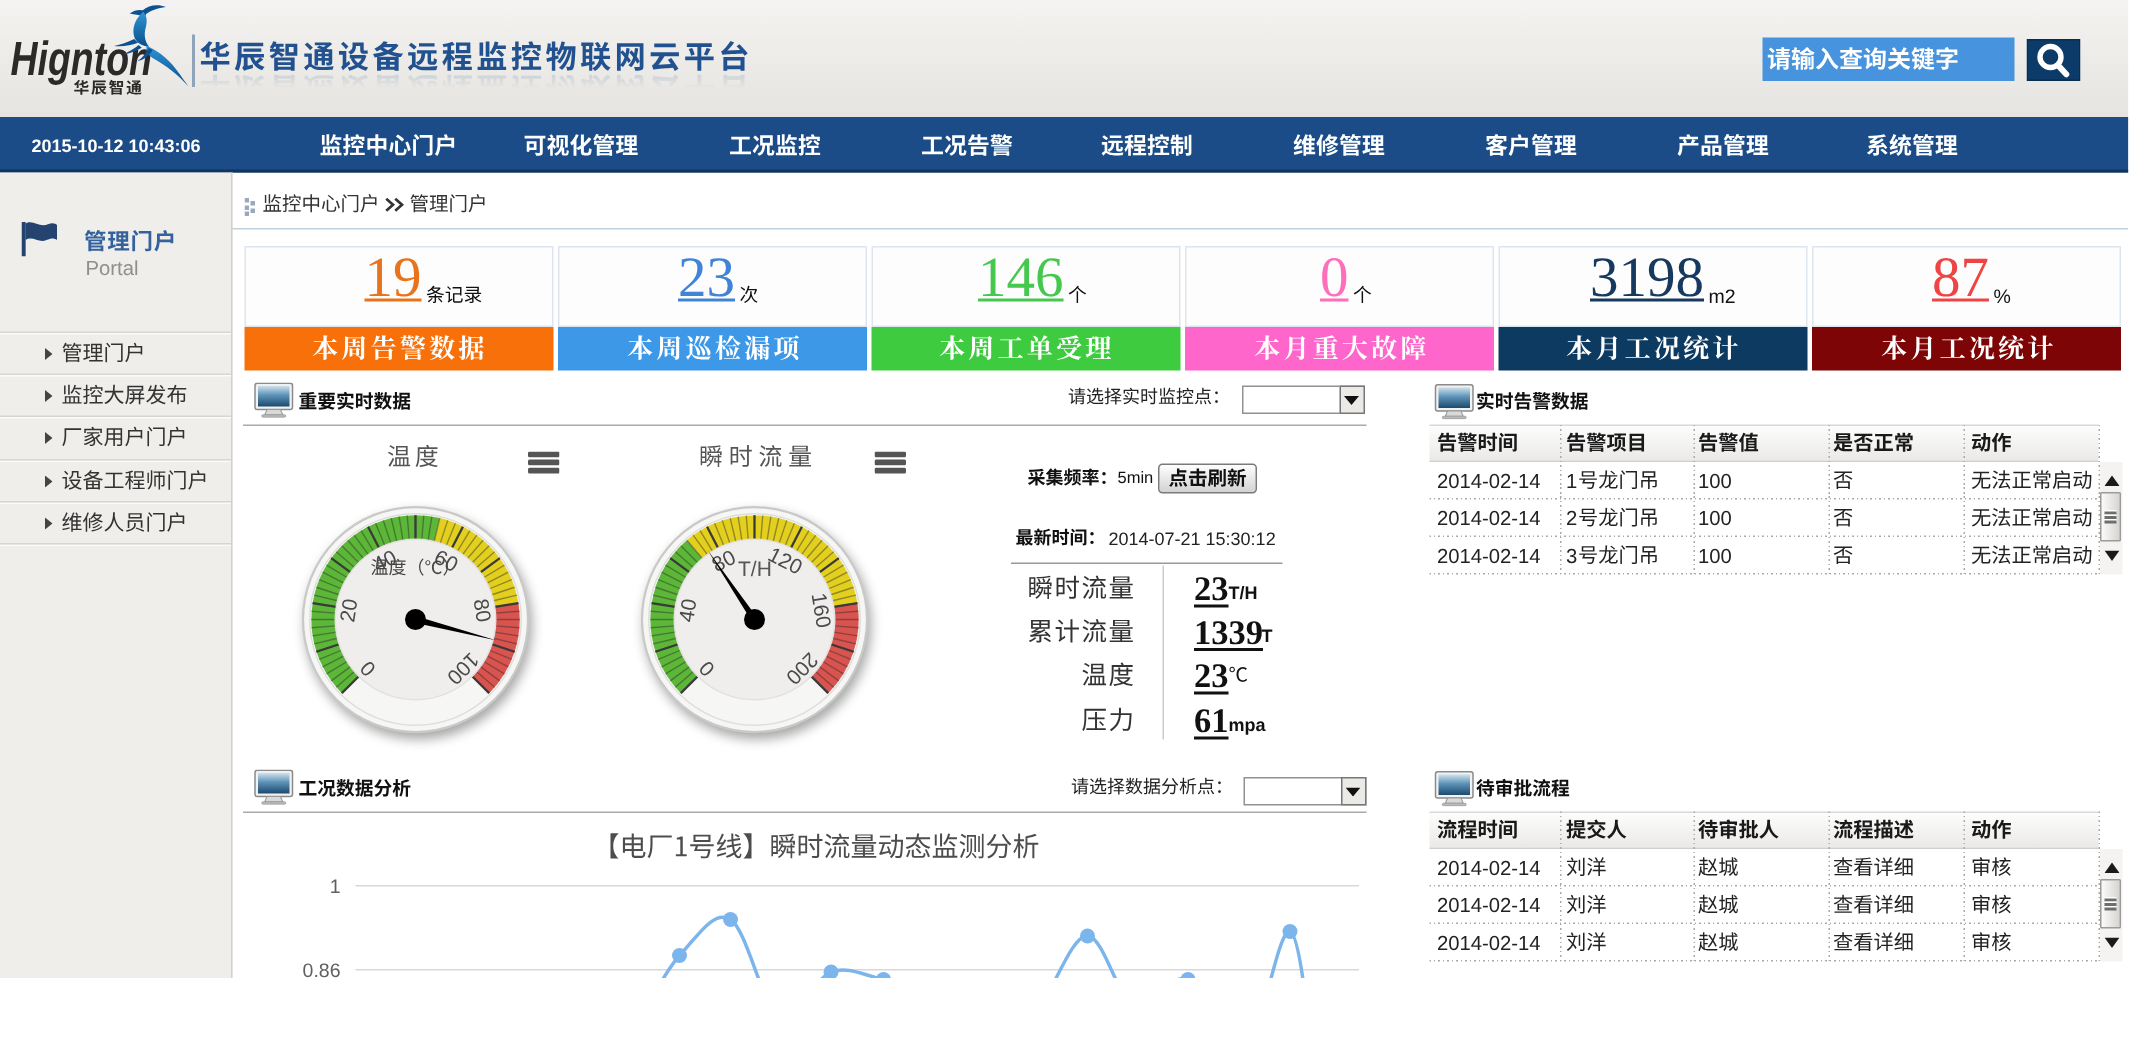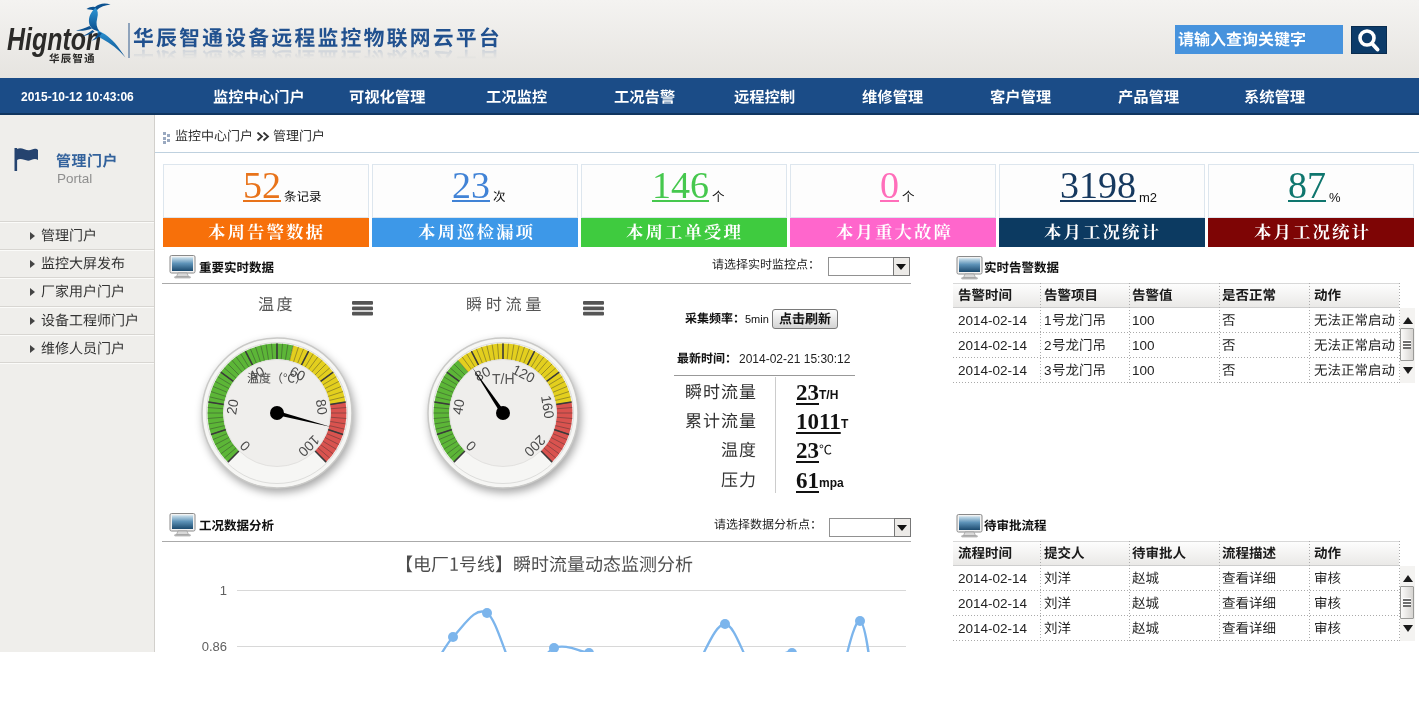--- a/index.html
+++ b/index.html
@@ -522,21 +522,21 @@
           <use href="#gr4fee" x="1000"></use>
           <use href="#gr4eba" x="2000"></use>
           <use href="#gr5458" x="3000"></use>
           <use href="#gr95e8" x="4000"></use>
           <use href="#gr6237" x="5000"></use>
         </g>
       </svg>
     </div>
     <div style="position:absolute;left:0;top:362px;width:154px;height:1px;background:#d8d6d2;box-shadow:0 1px 0 #fbfbf9"></div>
     <div style="position:absolute;left:163px;top:164px;width:206px;height:54px;background:#fdfdfd;border:1px solid #dde6ee;box-sizing:border-box"></div>
-    <div style="position:absolute;left:243px;top:166px;font-family:'Liberation Serif',sans-serif;font-size:38px;color:#e8731a;font-weight:normal;letter-spacing:normal;white-space:nowrap;line-height:1;text-decoration:underline;text-underline-offset:2px;text-decoration-thickness:2px">52</div>
+    <div style="position:absolute;left:243px;top:166px;font-family:'Liberation Serif',sans-serif;font-size:38px;color:#e8731a;font-weight:normal;letter-spacing:normal;white-space:nowrap;line-height:1;text-decoration:underline;text-underline-offset:2px;text-decoration-thickness:2px">19</div>
     <div style="position:absolute;left:284px;top:190px;">
       <svg width="38" height="14" style="display:block;overflow:visible;">
         <g fill="#111" transform="translate(0,11.0) scale(0.012500)">
           <use href="#gr6761" x="0"></use>
           <use href="#gr8bb0" x="1000"></use>
           <use href="#gr5f55" x="2000"></use>
         </g>
       </svg>
     </div>
     <div style="position:absolute;left:163px;top:218px;width:206px;height:29px;background:#f7700a"></div>
@@ -628,21 +628,21 @@
           <use href="#gs672c" x="0"></use>
           <use href="#gs6708" x="1114"></use>
           <use href="#gs5de5" x="2229"></use>
           <use href="#gs51b5" x="3343"></use>
           <use href="#gs7edf" x="4457"></use>
           <use href="#gs8ba1" x="5571"></use>
         </g>
       </svg>
     </div>
     <div style="position:absolute;left:1208px;top:164px;width:206px;height:54px;background:#fdfdfd;border:1px solid #dde6ee;box-sizing:border-box"></div>
-    <div style="position:absolute;left:1288px;top:166px;font-family:'Liberation Serif',sans-serif;font-size:38px;color:#0f766e;font-weight:normal;letter-spacing:normal;white-space:nowrap;line-height:1;text-decoration:underline;text-underline-offset:2px;text-decoration-thickness:2px">87</div>
+    <div style="position:absolute;left:1288px;top:166px;font-family:'Liberation Serif',sans-serif;font-size:38px;color:#ef4444;font-weight:normal;letter-spacing:normal;white-space:nowrap;line-height:1;text-decoration:underline;text-underline-offset:2px;text-decoration-thickness:2px">87</div>
     <div style="position:absolute;left:1329px;top:191px;font-family:'Liberation Sans',sans-serif;font-size:13px;color:#111;font-weight:normal;letter-spacing:normal;white-space:nowrap;line-height:1;">%</div>
     <div style="position:absolute;left:1208px;top:218px;width:206px;height:29px;background:#7e0505"></div>
     <div style="position:absolute;left:1254px;top:223px;">
       <svg width="115" height="19" style="display:block;overflow:visible;">
         <g fill="#ffffff" transform="translate(0,15.4) scale(0.017500)">
           <use href="#gs672c" x="0"></use>
           <use href="#gs6708" x="1114"></use>
           <use href="#gs5de5" x="2229"></use>
           <use href="#gs51b5" x="3343"></use>
           <use href="#gs7edf" x="4457"></use>
@@ -938,21 +938,21 @@
       <svg width="60" height="13" style="display:block;overflow:visible;">
         <g fill="#111" transform="translate(0,10.6) scale(0.012000)">
           <use href="#gb6700" x="0"></use>
           <use href="#gb65b0" x="1000"></use>
           <use href="#gb65f6" x="2000"></use>
           <use href="#gb95f4" x="3000"></use>
           <use href="#gbff1a" x="4000"></use>
         </g>
       </svg>
     </div>
-    <div style="position:absolute;left:739px;top:353px;font-family:'Liberation Sans',sans-serif;font-size:12px;color:#222;font-weight:normal;letter-spacing:normal;white-space:nowrap;line-height:1;">2014-02-21 15:30:12</div>
+    <div style="position:absolute;left:739px;top:353px;font-family:'Liberation Sans',sans-serif;font-size:12px;color:#222;font-weight:normal;letter-spacing:normal;white-space:nowrap;line-height:1;">2014-07-21 15:30:12</div>
     <div style="position:absolute;left:674px;top:375px;width:181px;height:1px;background:#999"></div>
     <div style="position:absolute;left:775px;top:377px;width:1px;height:116px;background:#ccc"></div>
     <div style="position:absolute;left:685px;top:383px;">
       <svg width="71" height="18" style="display:block;overflow:visible;">
         <g fill="#333" transform="translate(0,15.0) scale(0.017000)">
           <use href="#gr77ac" x="0"></use>
           <use href="#gr65f6" x="1059"></use>
           <use href="#gr6d41" x="2118"></use>
           <use href="#gr91cf" x="3176"></use>
         </g>
@@ -963,21 +963,21 @@
     <div style="position:absolute;left:685px;top:412px;">
       <svg width="71" height="18" style="display:block;overflow:visible;">
         <g fill="#333" transform="translate(0,15.0) scale(0.017000)">
           <use href="#gr7d2f" x="0"></use>
           <use href="#gr8ba1" x="1059"></use>
           <use href="#gr6d41" x="2118"></use>
           <use href="#gr91cf" x="3176"></use>
         </g>
       </svg>
     </div>
-    <div style="position:absolute;left:796px;top:410px;font-family:'Liberation Serif',sans-serif;font-size:23px;color:#111;font-weight:bold;letter-spacing:normal;white-space:nowrap;line-height:1;text-decoration:underline;text-decoration-thickness:2px;text-underline-offset:3px">1011</div>
+    <div style="position:absolute;left:796px;top:410px;font-family:'Liberation Serif',sans-serif;font-size:23px;color:#111;font-weight:bold;letter-spacing:normal;white-space:nowrap;line-height:1;text-decoration:underline;text-decoration-thickness:2px;text-underline-offset:3px">1339</div>
     <div style="position:absolute;left:841px;top:418px;font-family:'Liberation Sans',sans-serif;font-size:12px;color:#111;font-weight:bold;letter-spacing:normal;white-space:nowrap;line-height:1;">T</div>
     <div style="position:absolute;left:721px;top:441px;">
       <svg width="35" height="18" style="display:block;overflow:visible;">
         <g fill="#333" transform="translate(0,15.0) scale(0.017000)">
           <use href="#gr6e29" x="0"></use>
           <use href="#gr5ea6" x="1059"></use>
         </g>
       </svg>
     </div>
     <div style="position:absolute;left:796px;top:439px;font-family:'Liberation Serif',sans-serif;font-size:23px;color:#111;font-weight:bold;letter-spacing:normal;white-space:nowrap;line-height:1;text-decoration:underline;text-decoration-thickness:2px;text-underline-offset:3px">23</div>

